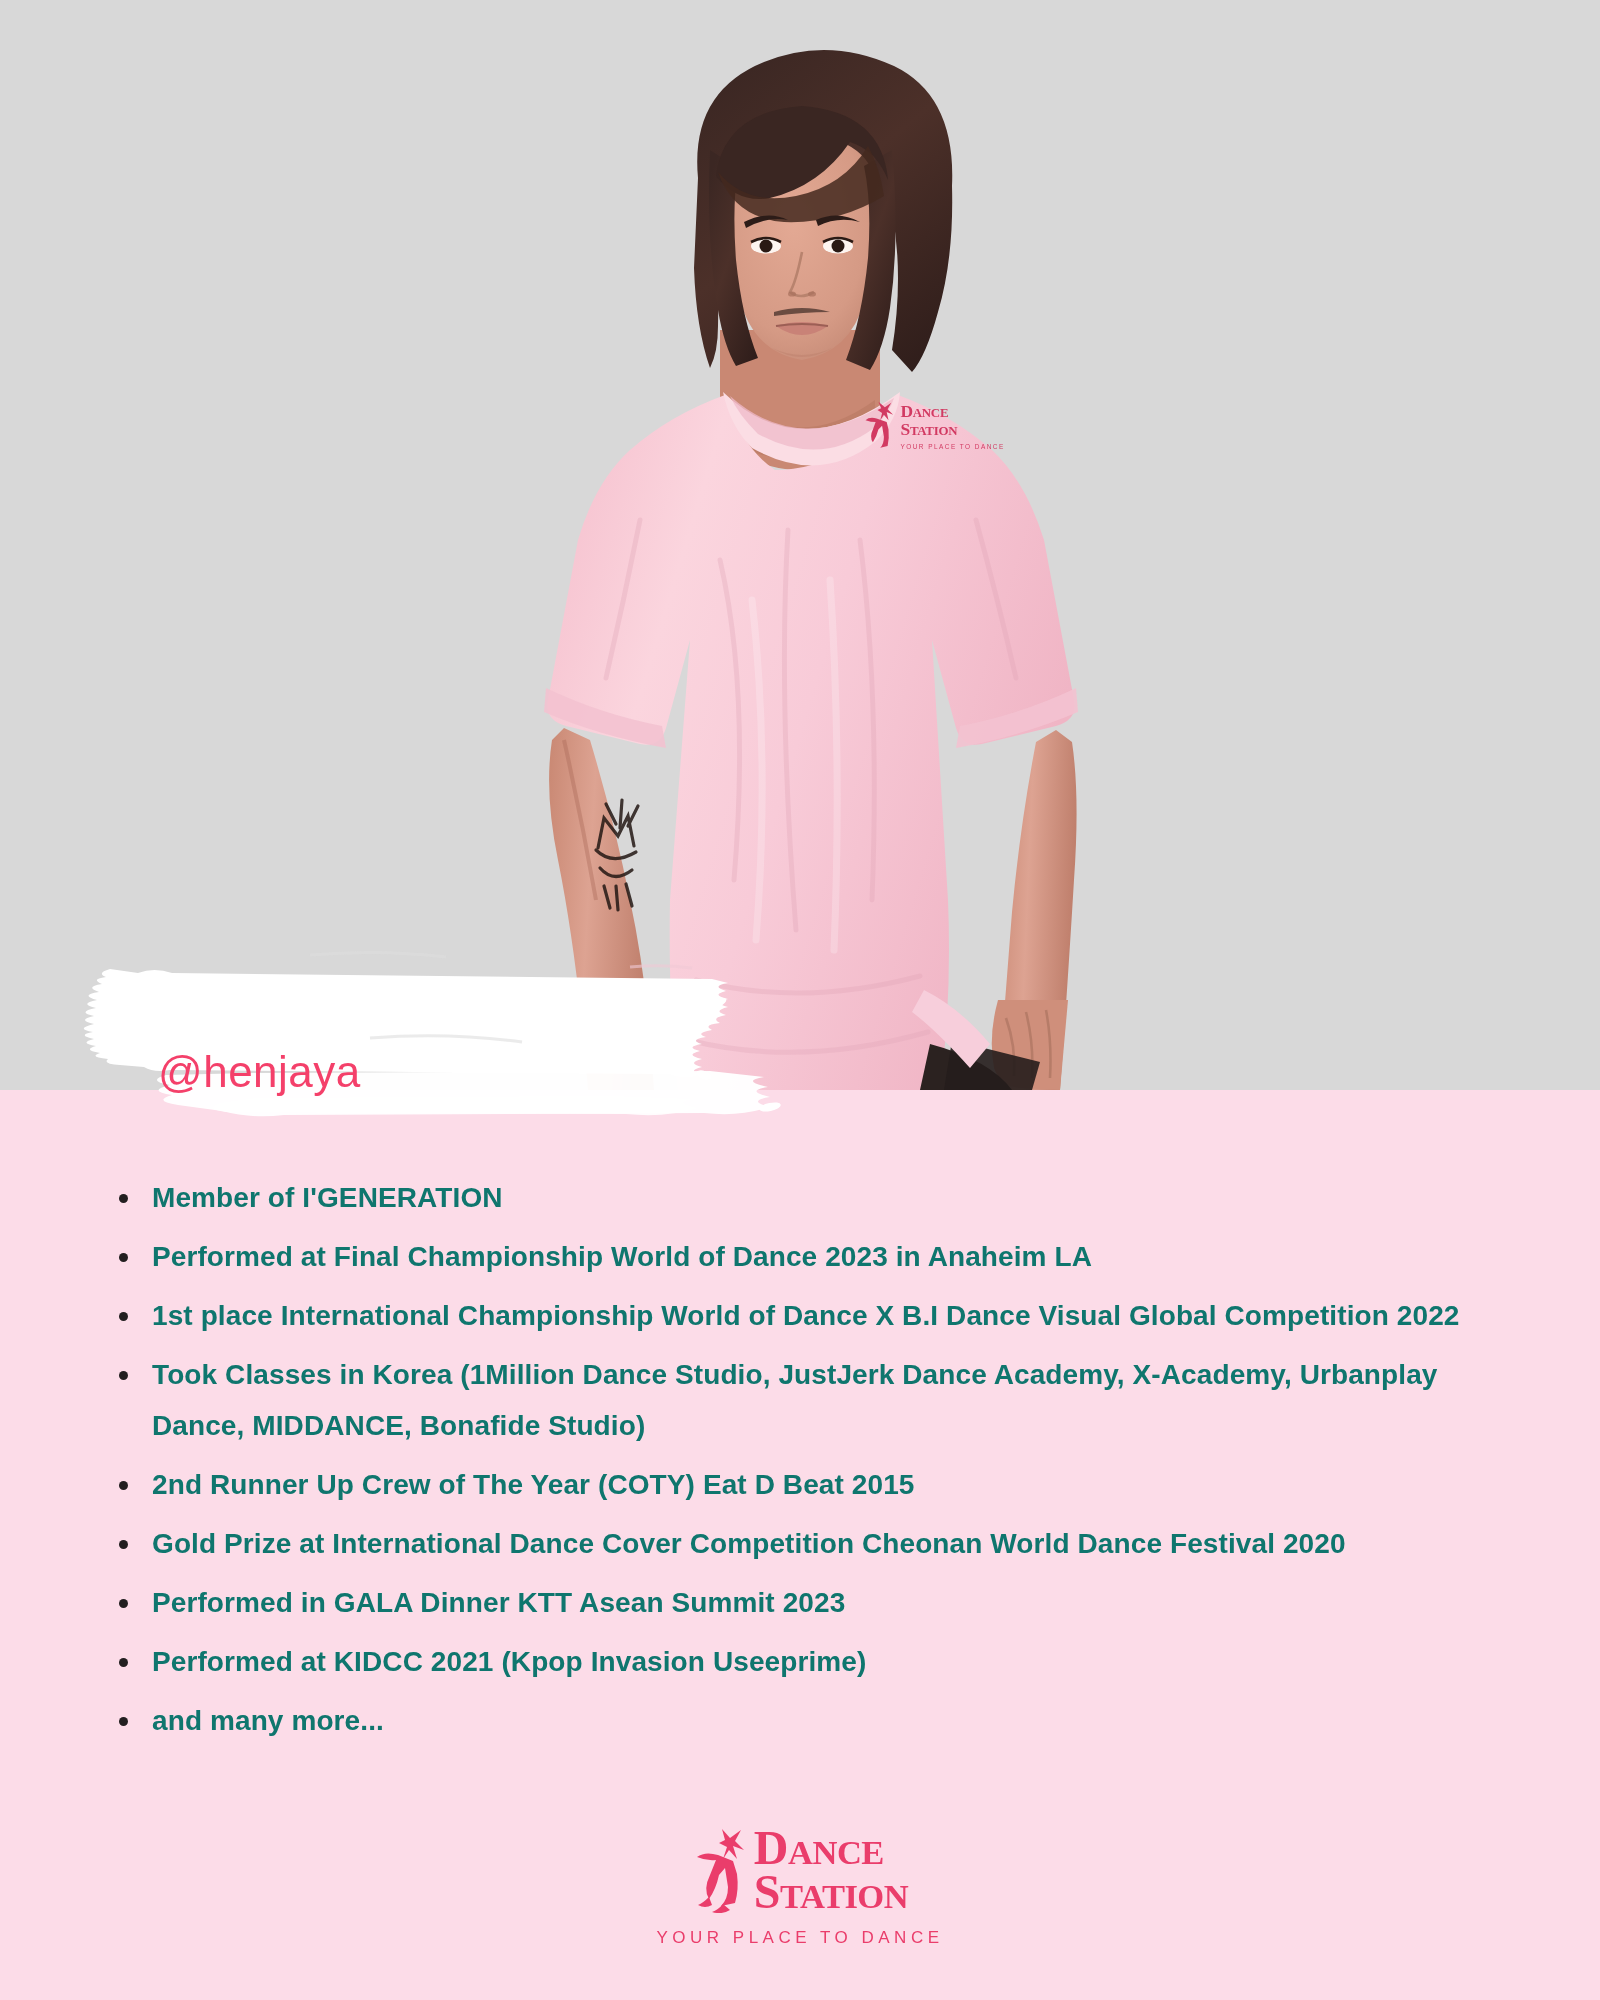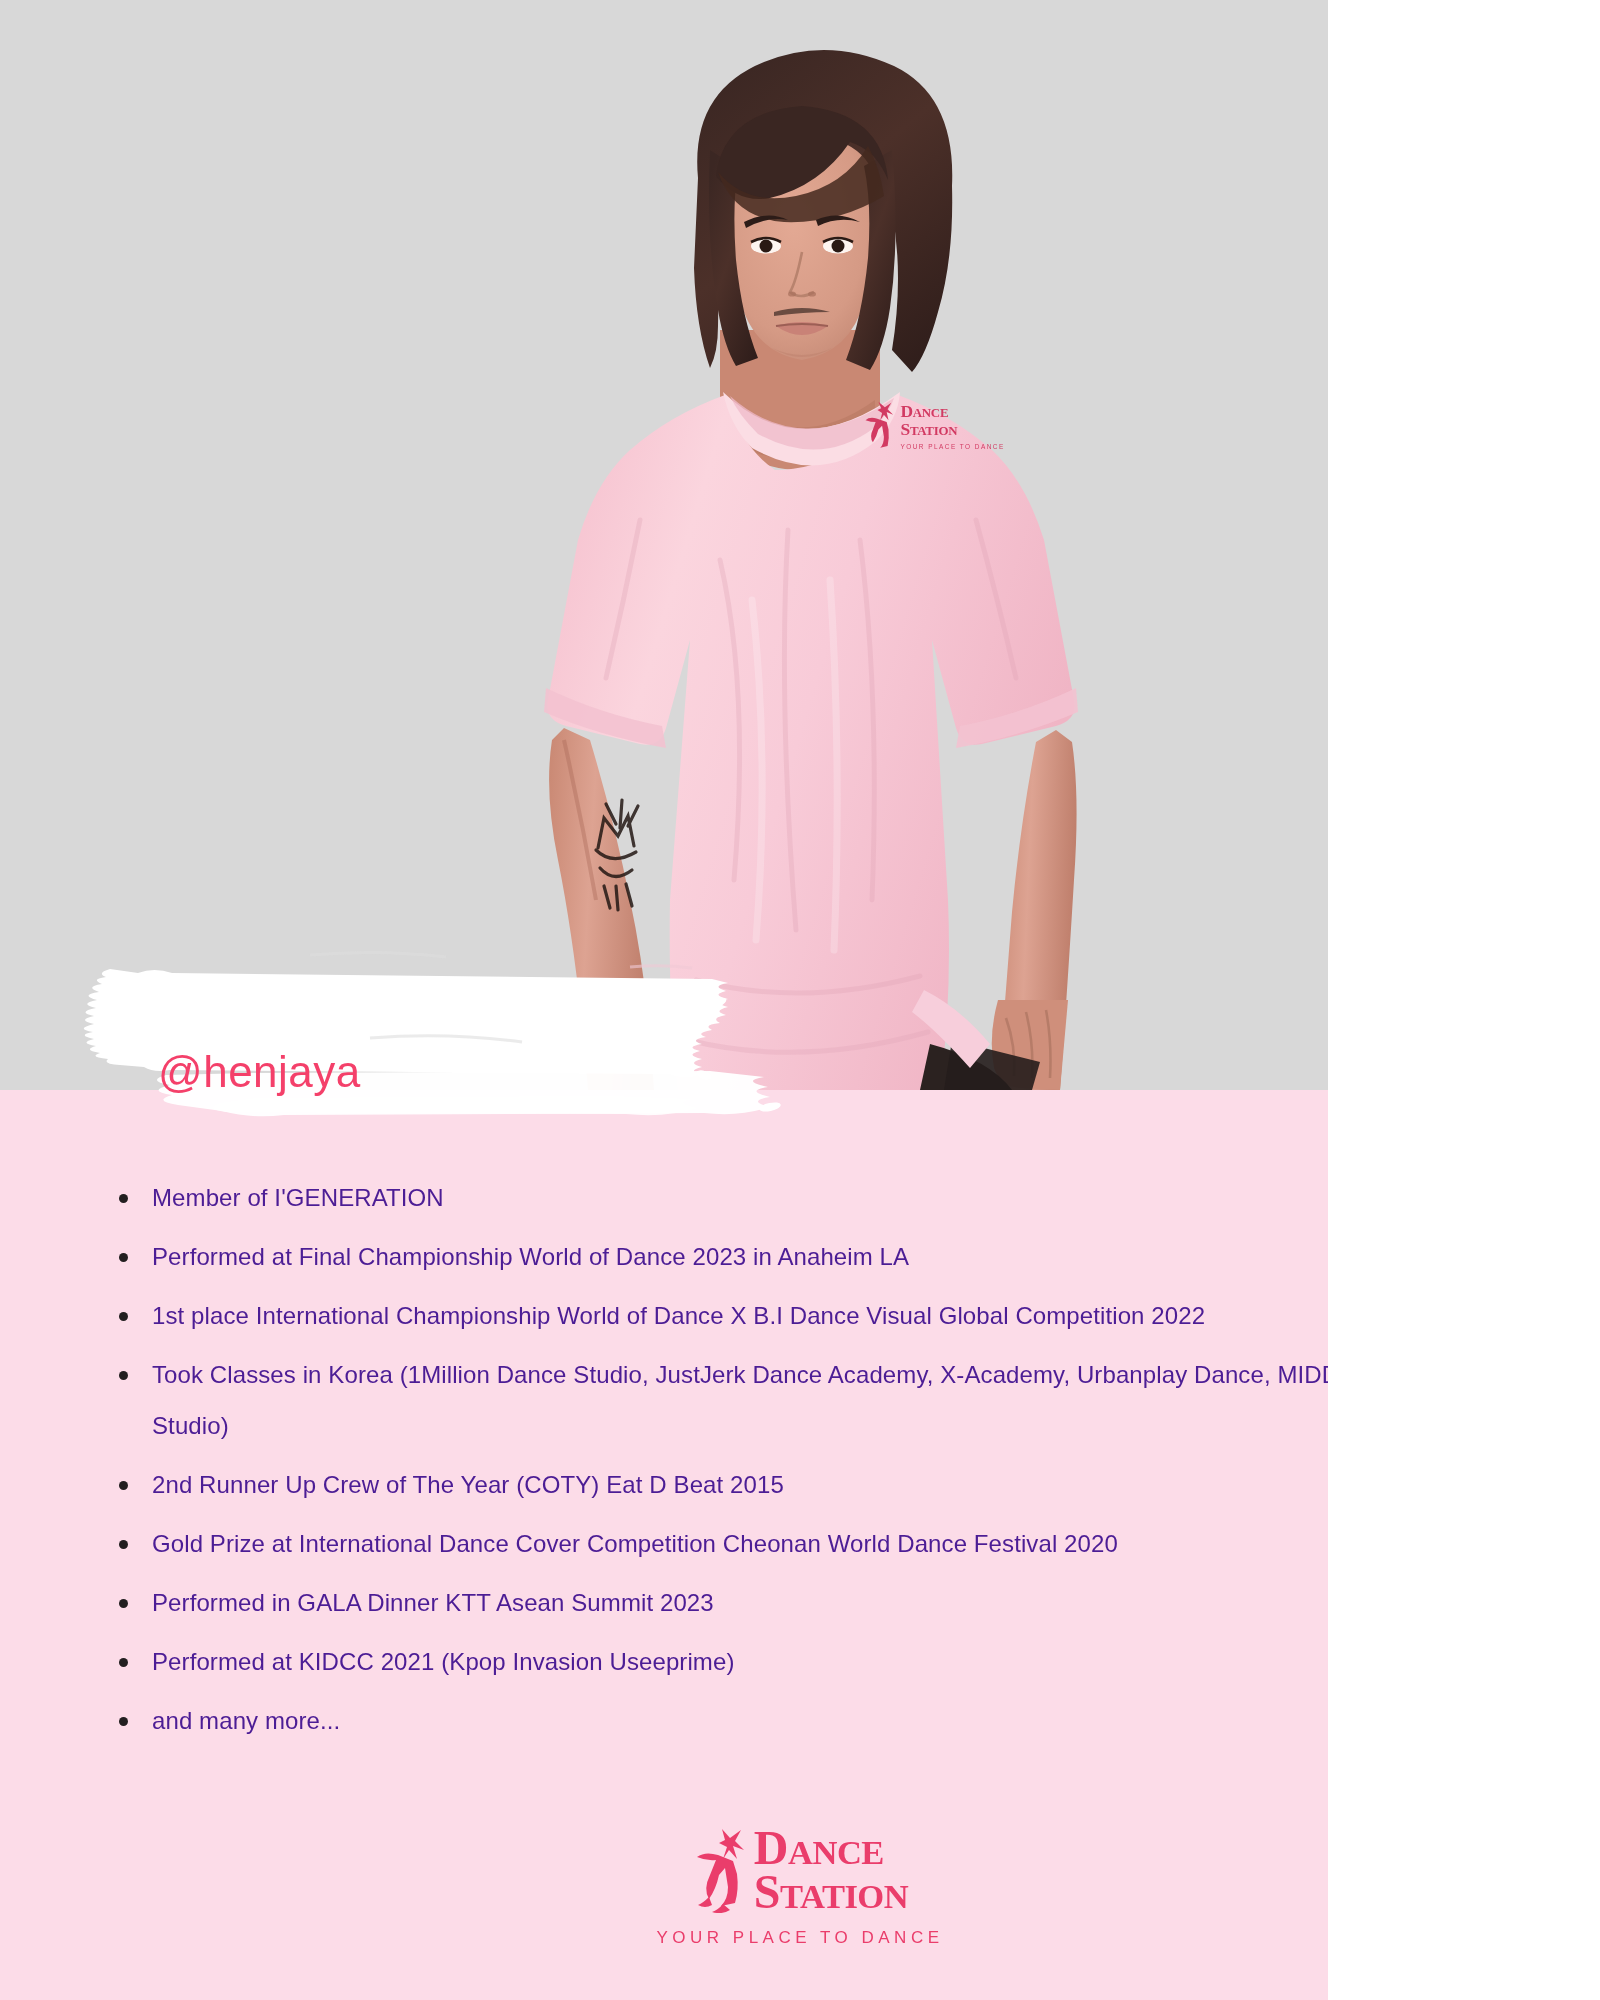--- a/index.html
+++ b/index.html
@@ -6,21 +6,21 @@
     margin: 0;
     padding: 0;
     background: #ffffff;
   }
   body {
     font-family: "Liberation Sans", sans-serif;
   }
 
   .poster {
     position: relative;
-    width: 1328px;
+    width: 1600px;
     height: 2000px;
     overflow: hidden;
     background: #ffffff;
   }
 
   
   .bg-gray {
     position: absolute;
     left: 0; top: 0;
     width: 1600px;
@@ -94,25 +94,25 @@
   }
   .bio ul {
     list-style: none;
     margin: 0;
     padding: 0;
   }
   .bio li {
     position: relative;
     padding-left: 42px;
     margin: 0 0 8px 0;
-    color: #4c1d95;
-    font-size: 24px;
+    color: #0f766e;
+    font-size: 28px;
     line-height: 51px;
     letter-spacing: 0.1px;
-    font-weight: 400;
+    font-weight: 700;
   }
   .bio li::before {
     content: "";
     position: absolute;
     left: 9px;
     top: 22px;
     width: 9px;
     height: 9px;
     border-radius: 50%;
     background: #231f20;

